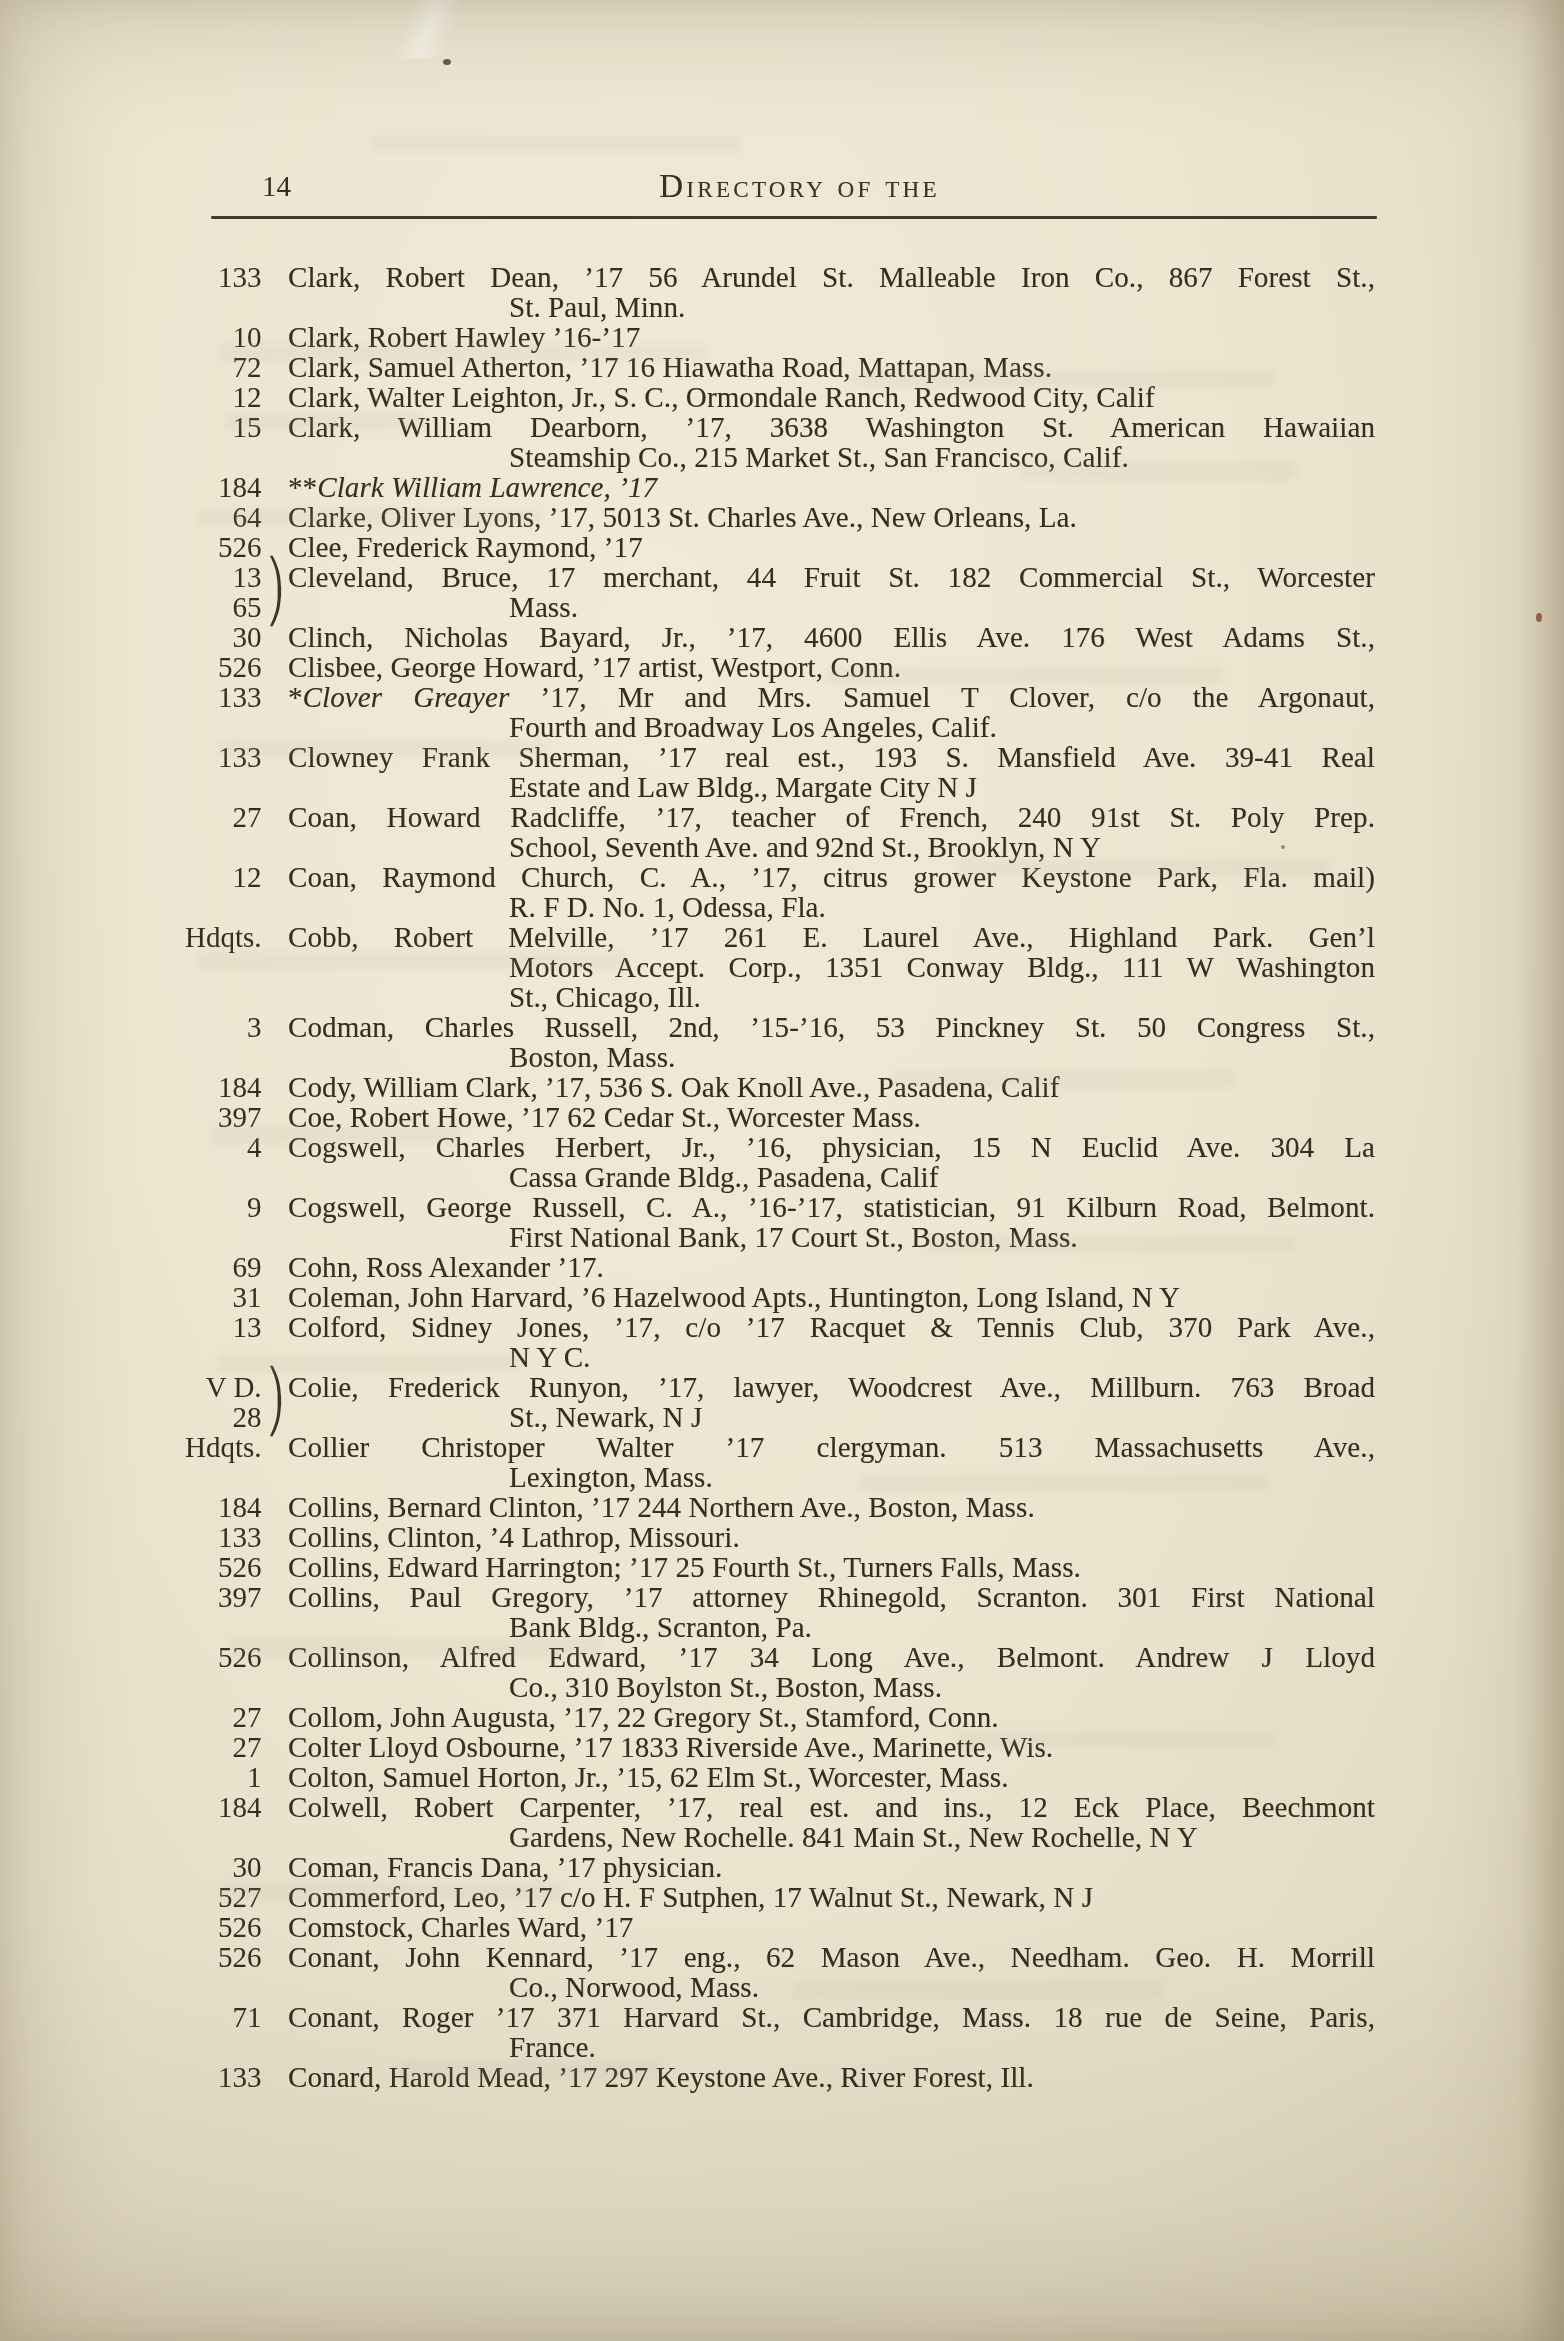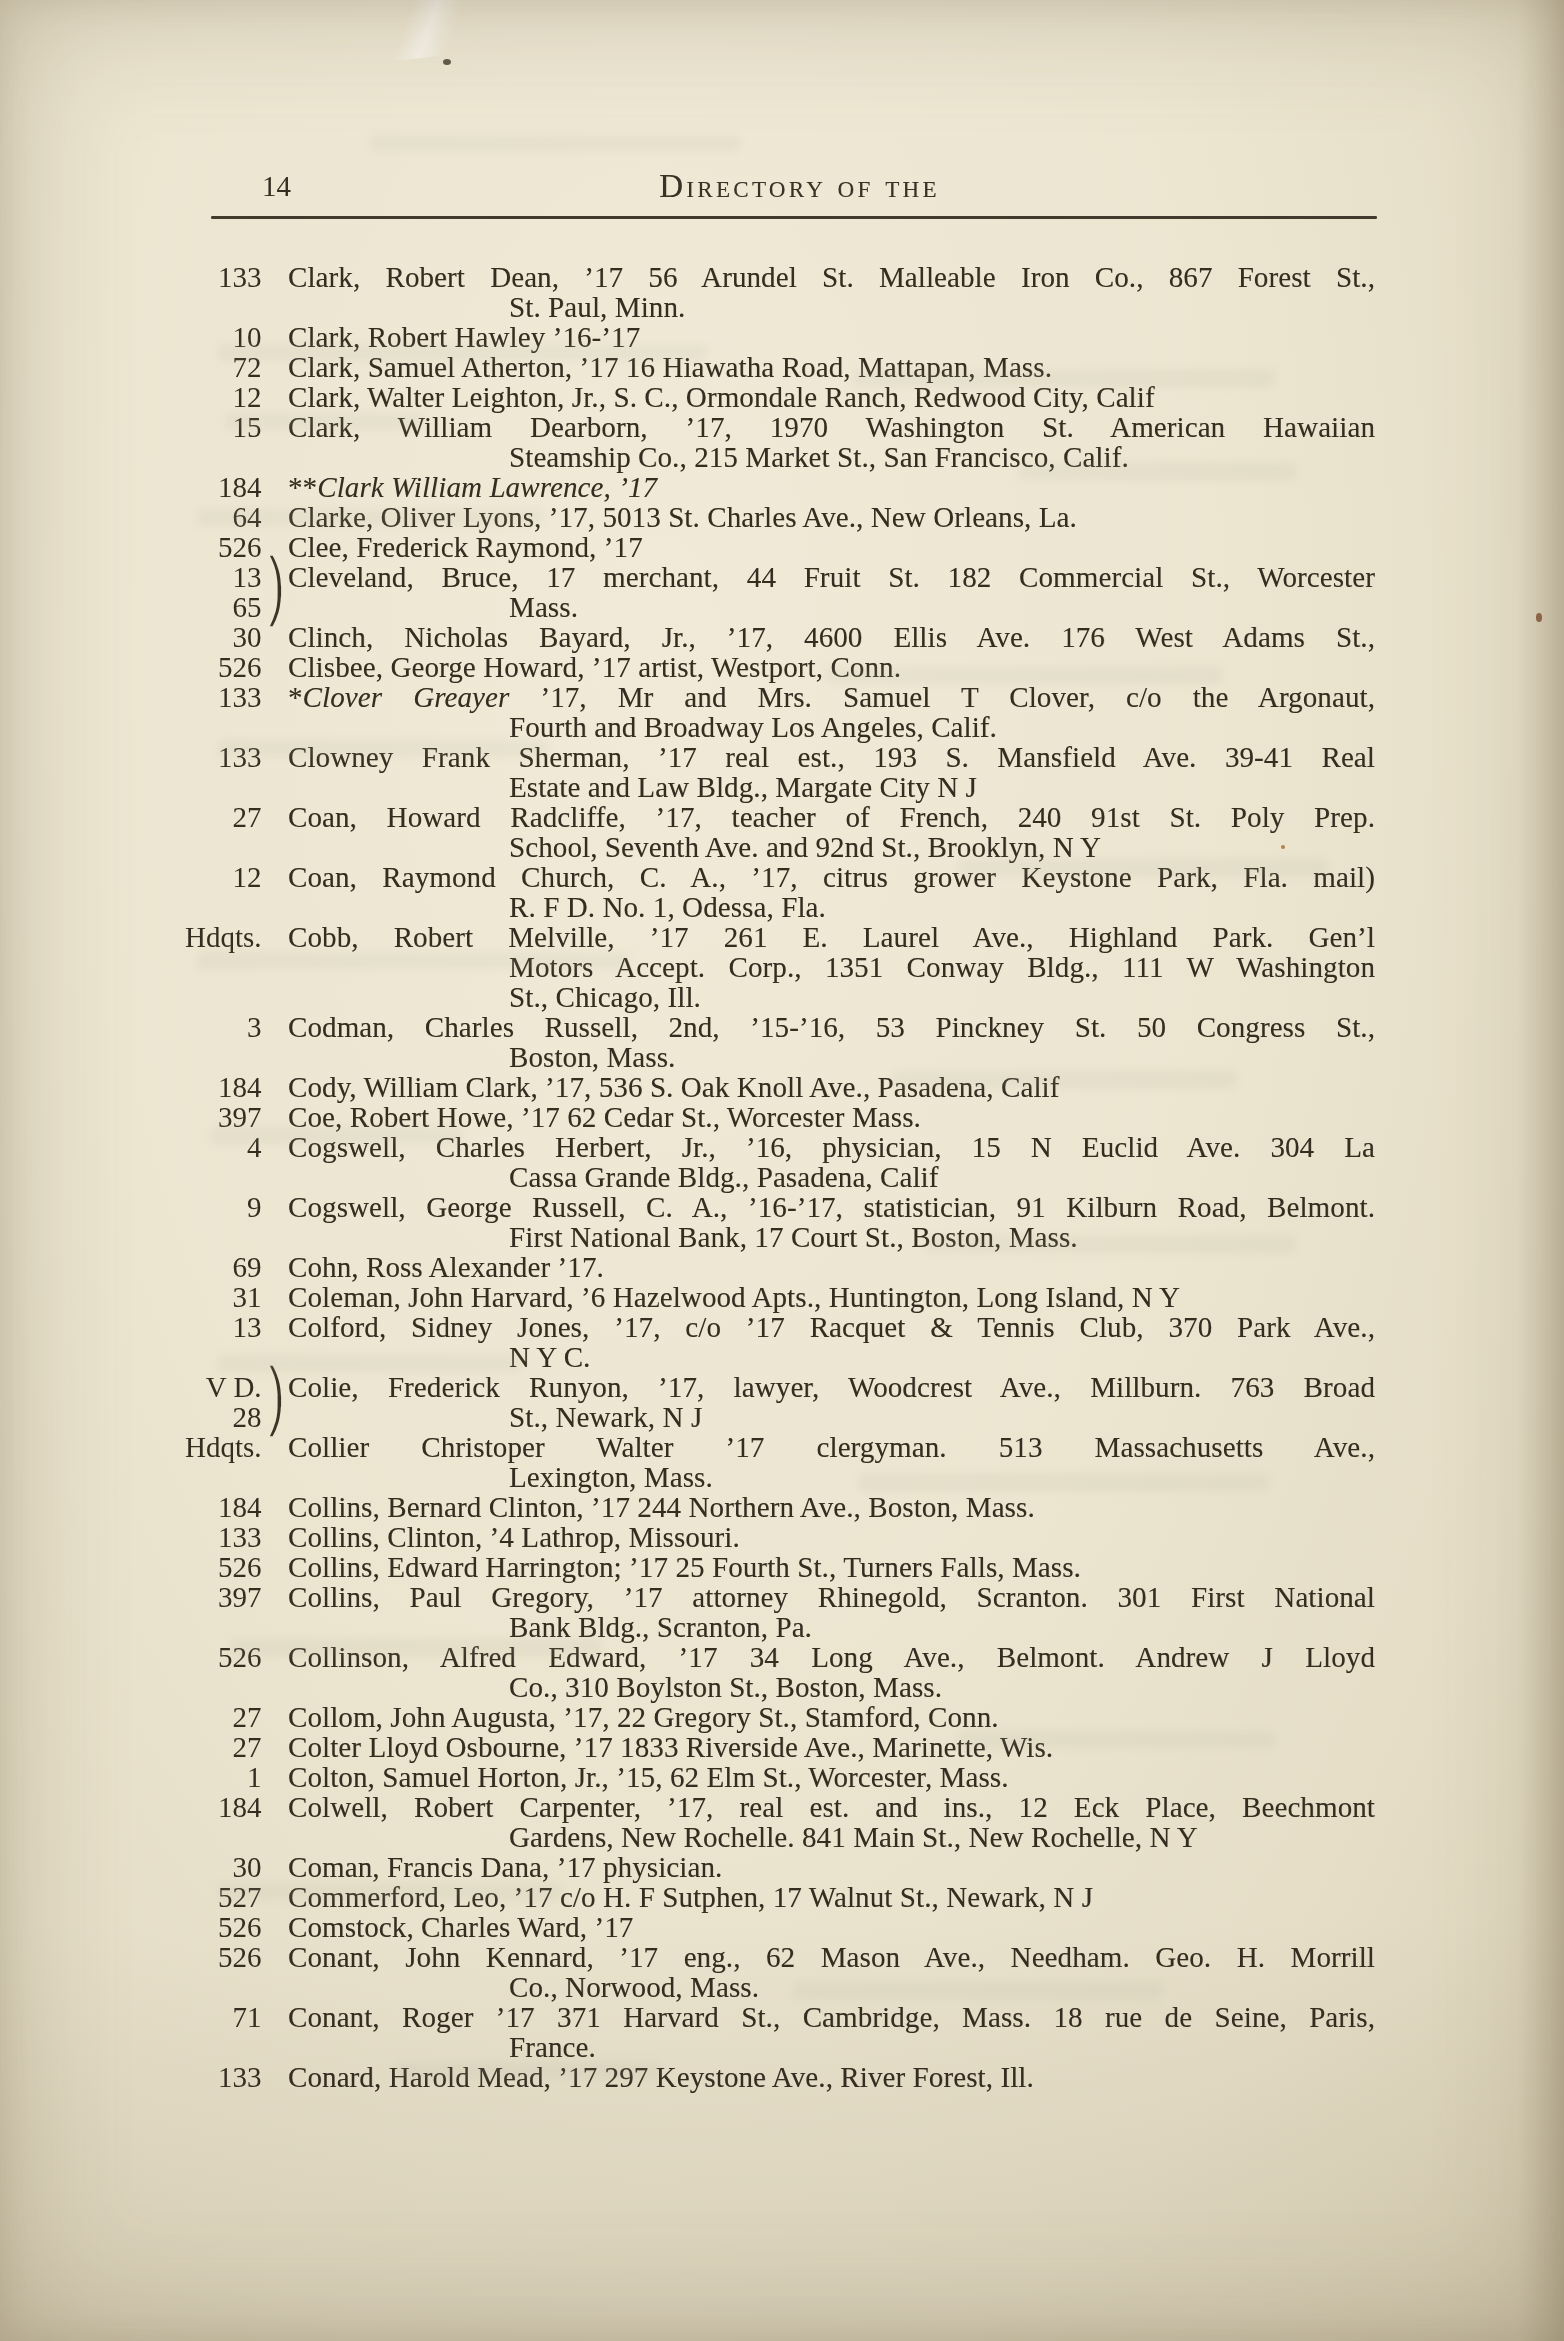--- a/index.html
+++ b/index.html
@@ -104,21 +104,21 @@
         </div>
         <div class="txt">
           <div class="line first">Clark, Walter Leighton, Jr., S. C., Ormondale Ranch, Redwood City, Calif</div>
         </div>
       </div>
       <div class="entry">
         <div class="num">
           <div class="numline"><span>15</span></div>
         </div>
         <div class="txt">
-          <div class="line first just">Clark, William Dearborn, ’17, 1970 Washington St.  American Hawaiian</div>
+          <div class="line first just">Clark, William Dearborn, ’17, 3638 Washington St.  American Hawaiian</div>
           <div class="line cont">Steamship Co., 215 Market St., San Francisco, Calif.</div>
         </div>
       </div>
       <div class="entry">
         <div class="num">
           <div class="numline"><span>184</span></div>
         </div>
         <div class="txt">
           <div class="line first"><span>**</span><span class="it">Clark William Lawrence, ’17</span></div>
         </div>

